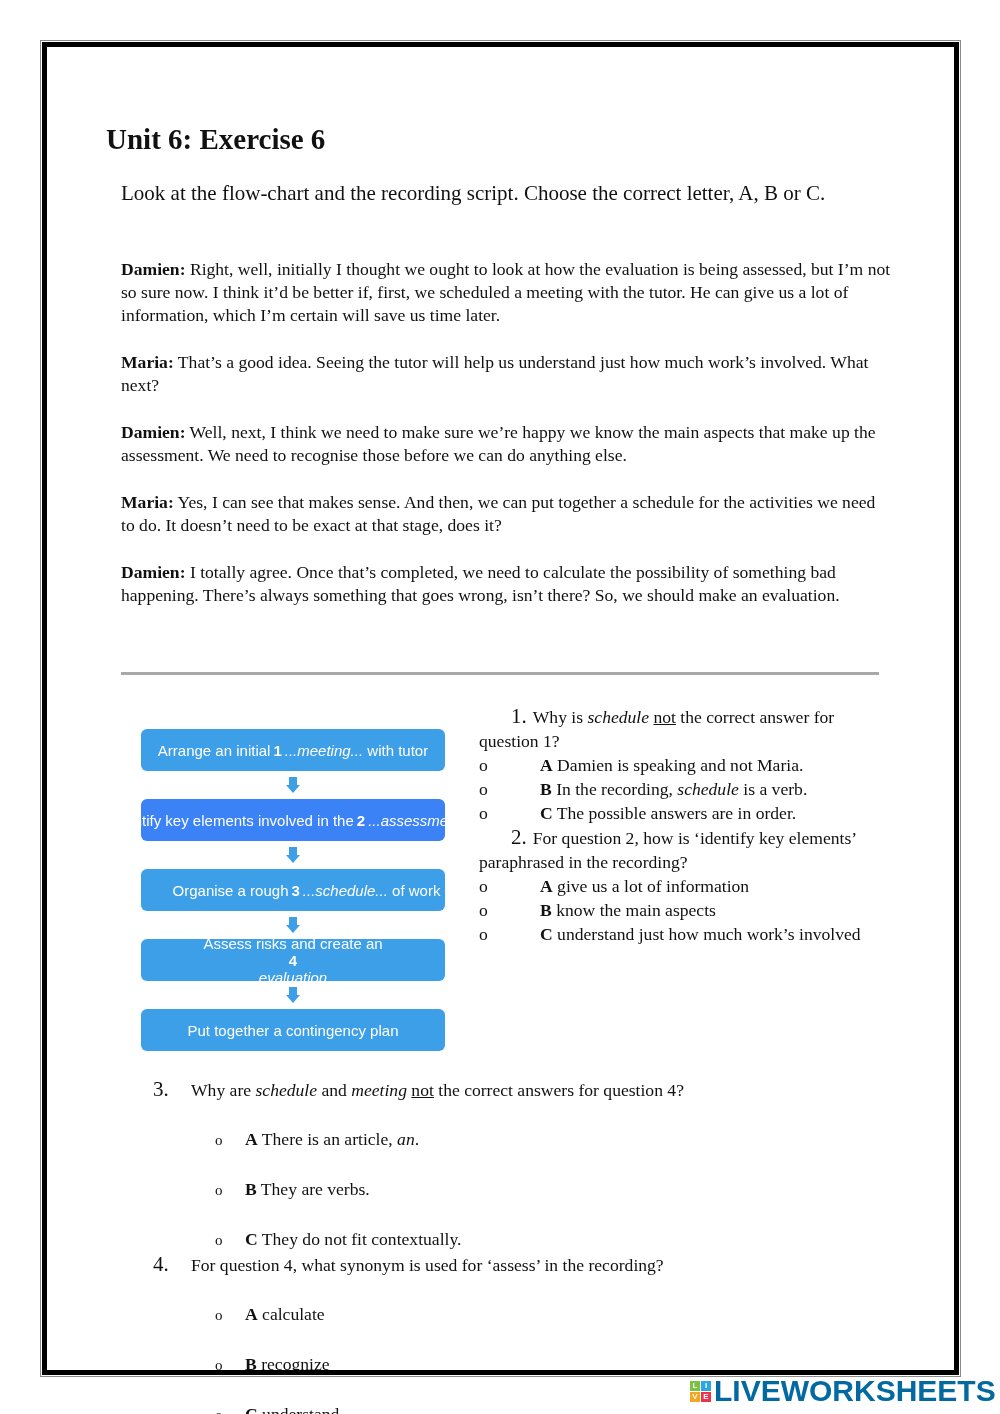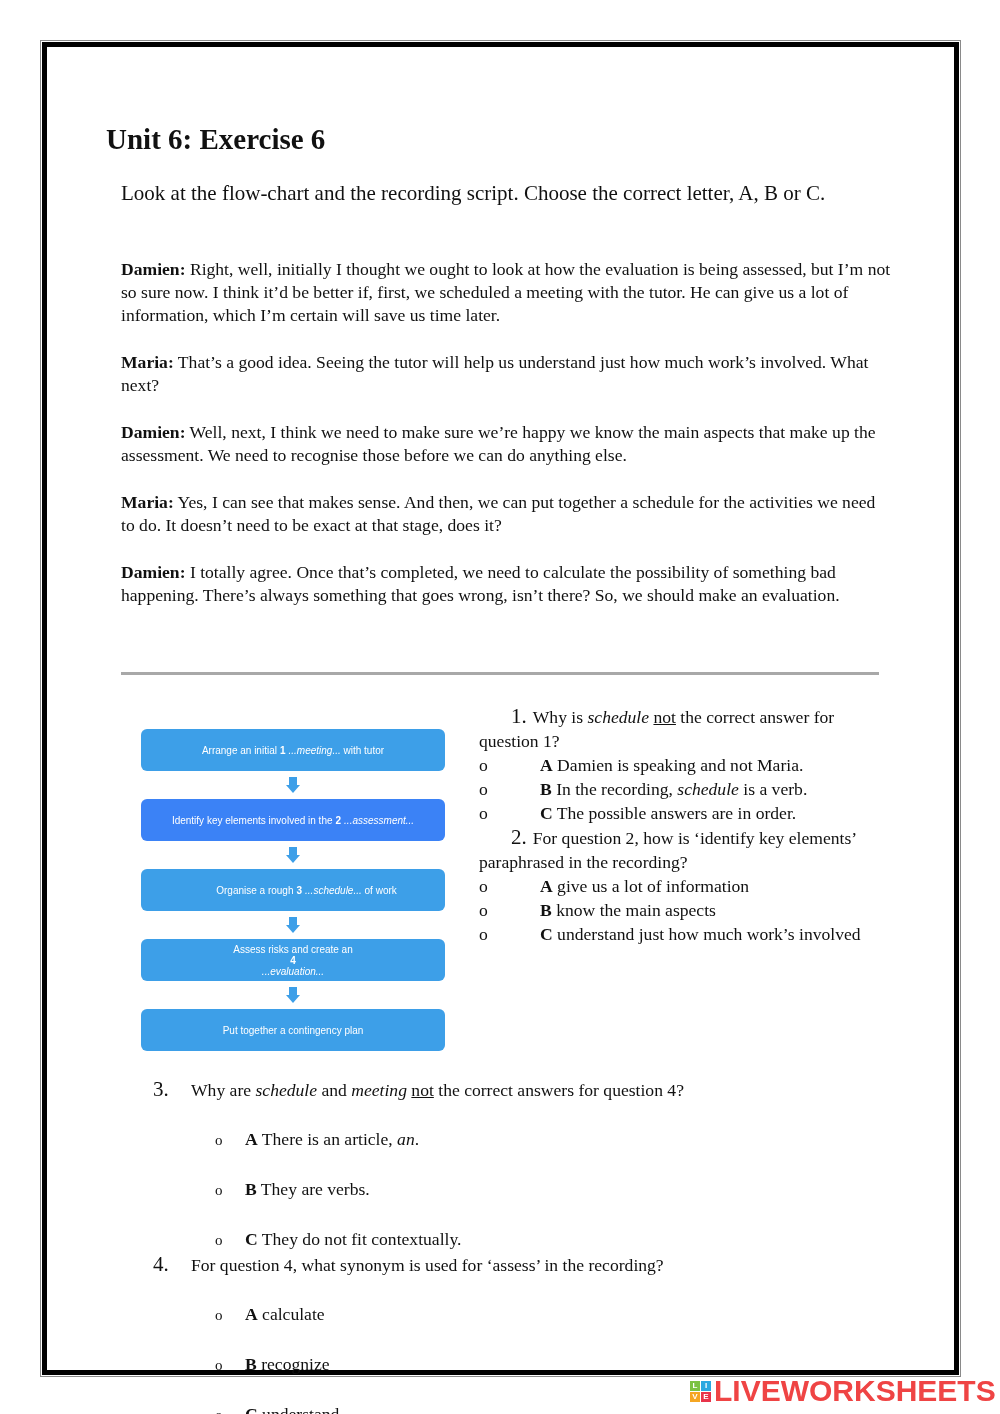--- a/index.html
+++ b/index.html
@@ -32,21 +32,21 @@
 
     .hr {
       position: absolute; left: 121px; top: 672px; width: 758px; height: 3px;
       background: #a8a8a8;
     }
 
     .flowchart { position: absolute; left: 141px; top: 729px; width: 304px; }
     .fc-box {
       width: 304px; height: 42px; background: #3d9fe8; border-radius: 6px;
       color: #fff; font-family: "Liberation Sans", "DejaVu Sans", sans-serif;
-      font-size: 10px; display: flex; align-items: center; justify-content: center;
+      font-size: 15px; display: flex; align-items: center; justify-content: center;
       white-space: nowrap;
     }
     .fc-box b { font-weight: bold; margin: 0 3px; }
     .fc-box i { font-style: italic; }
     .fc-arrow { height: 28px; display: flex; align-items: center; justify-content: center; }
     .fc-arrow svg { display: block; }
 
     .qblock-right {
       position: absolute; left: 479px; top: 704px; width: 390px;
       font-size: 17.6px; line-height: 24px;
@@ -68,21 +68,21 @@
       position: absolute; left: 690px; top: 1374px; height: 34px;
       display: flex; align-items: center;
     }
     .brand-tiles { display: grid; grid-template-columns: 10px 10px; grid-template-rows: 10px 10px; gap: 1px; margin-right: 3px; }
     .brand-tiles span {
       font-family: "Liberation Sans", sans-serif; font-size: 8px; font-weight: bold; color: #fff;
       display: flex; align-items: center; justify-content: center;
     }
     .brand-text {
       font-family: "Liberation Sans", "DejaVu Sans", sans-serif; font-weight: bold;
-      font-size: 30px; color: #ef4444; letter-spacing: 0px;
+      font-size: 30px; color: #0369a1; letter-spacing: 0px;
     }
   </style>
 </head>
 <body>
 
 <div class="frame-outer"></div>
 <div class="frame-inner"></div>
 
 <h1 class="title">Unit 6: Exercise 6</h1>
 <div class="instructions">Look at the flow-chart and the recording script. Choose the correct letter, A, B or C.</div>

